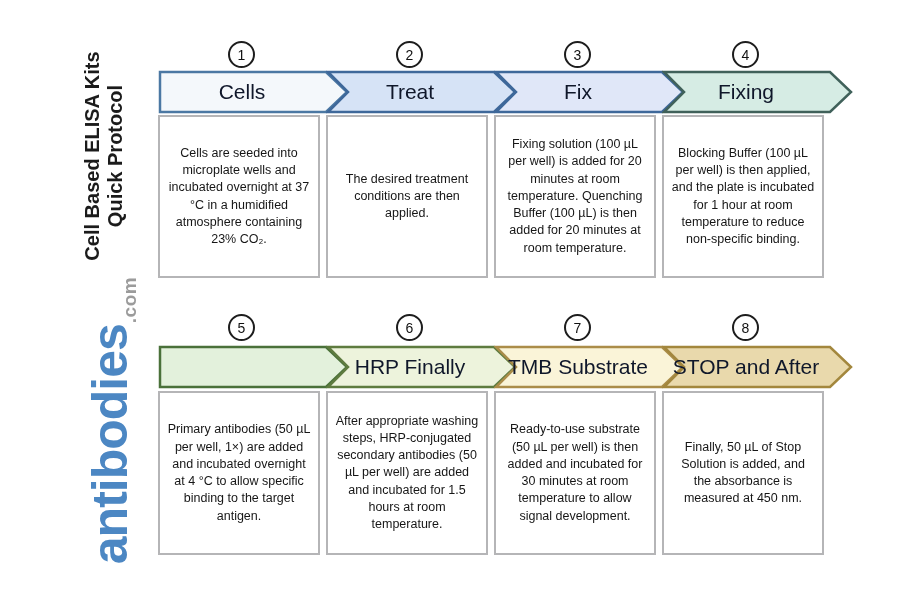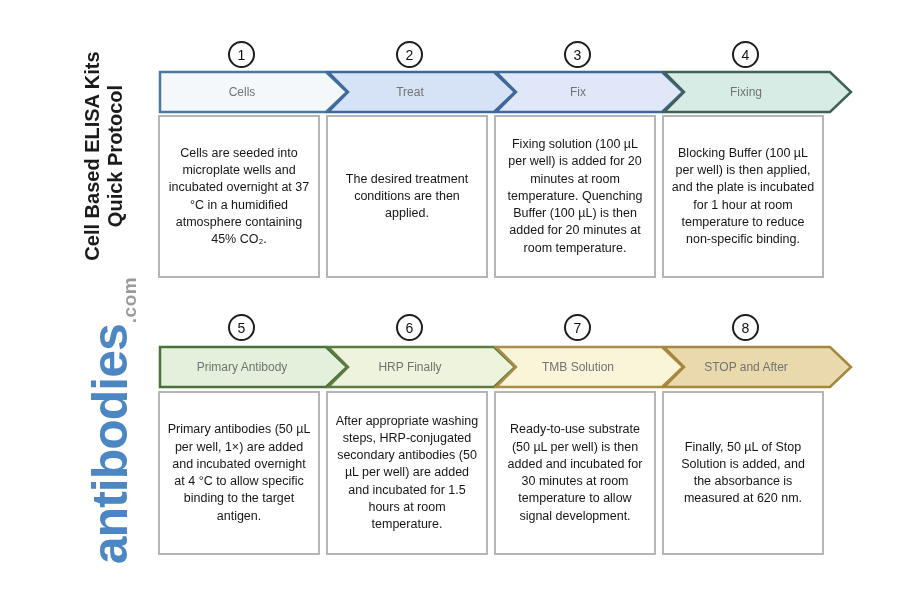--- a/index.html
+++ b/index.html
@@ -30,21 +30,21 @@
     position:absolute;left:calc(var(--x) + 70px);top:var(--cy);
     width:27px;height:27px;border:2px solid #1d1d1d;border-radius:50%;
     background:#fff;box-sizing:border-box;
     display:flex;align-items:center;justify-content:center;
     font-size:14px;color:#111;
   }
   .arrow-svg{position:absolute;left:var(--x);top:var(--ay);width:192px;height:44px;}
   .arrow-label{
     position:absolute;left:var(--x);top:var(--ay);width:168px;height:44px;
     display:flex;align-items:center;justify-content:center;
-    font-size:12px;color:#737373;pointer-events:none;
+    font-size:21px;color:#0f172a;pointer-events:none;
   }
   .desc{
     position:absolute;left:var(--x);top:var(--by);width:162px;height:var(--bh);
     box-sizing:border-box;border:2px solid #b5b5b7;background:#fff;
     display:flex;align-items:center;justify-content:center;
     padding:6px 7px;text-align:center;
     font-size:12.5px;line-height:1.38;color:#161616;
   }
 </style>
 </head>
@@ -84,21 +84,21 @@
   </svg>
   <svg class="arrow-svg rowA col3" viewBox="0 0 192 44">
     <path d="M2,2 L168,2 L189,22 L168,42 L2,42 L22,22 Z" stroke-width="2.5" fill="#d6ece4" stroke="#40615a"></path>
   </svg>
 
   <div class="arrow-label rowA col0">Cells</div>
   <div class="arrow-label rowA col2">Fix</div>
   <div class="arrow-label rowA col1">Treat</div>
   <div class="arrow-label rowA col3">Fixing</div>
 
-  <div class="desc rowA col0">Cells are seeded into microplate wells and incubated overnight at 37 °C in a humidified atmosphere containing 45% CO₂.</div>
+  <div class="desc rowA col0">Cells are seeded into microplate wells and incubated overnight at 37 °C in a humidified atmosphere containing 23% CO₂.</div>
   <div class="desc rowA col1">The desired treatment conditions are then applied.</div>
   <div class="desc rowA col2">Fixing solution (100 µL per well) is added for 20 minutes at room temperature. Quenching Buffer (100 µL) is then added for 20 minutes at room temperature.</div>
   <div class="desc rowA col3">Blocking Buffer (100 µL per well) is then applied, and the plate is incubated for 1 hour at room temperature to reduce non-specific binding.</div>
 
   <div class="badge rowB col0">
       <span>5</span>
     </div>
   <div class="badge rowB col1">
       <span>6</span>
     </div>
@@ -115,23 +115,22 @@
   <svg class="arrow-svg rowB col1" viewBox="0 0 192 44">
     <path d="M2,2 L168,2 L189,22 L168,42 L2,42 L22,22 Z" stroke-width="2.5" fill="#edf3dc" stroke="#5e7b3f"></path>
   </svg>
   <svg class="arrow-svg rowB col2" viewBox="0 0 192 44">
     <path d="M2,2 L168,2 L189,22 L168,42 L2,42 L22,22 Z" stroke-width="2.5" fill="#faf4d8" stroke="#ab8d49"></path>
   </svg>
   <svg class="arrow-svg rowB col3" viewBox="0 0 192 44">
     <path d="M2,2 L168,2 L189,22 L168,42 L2,42 L22,22 Z" stroke-width="2.5" fill="#e9d9ac" stroke="#a3873d"></path>
   </svg>
 
-  <div class="arrow-label rowB col0">Primary Antibody</div>
   <div class="arrow-label rowB col1">HRP Finally</div>
-  <div class="arrow-label rowB col2">TMB Solution</div>
+  <div class="arrow-label rowB col2">TMB Substrate</div>
   <div class="arrow-label rowB col3">STOP and After</div>
 
   <div class="desc rowB col0">Primary antibodies (50 µL per well, 1×) are added and incubated overnight at 4 °C to allow specific binding to the target antigen.</div>
   <div class="desc rowB col1">After appropriate washing steps, HRP-conjugated secondary antibodies (50 µL per well) are added and incubated for 1.5 hours at room temperature.</div>
   <div class="desc rowB col2">Ready-to-use substrate (50 µL per well) is then added and incubated for 30 minutes at room temperature to allow signal development.</div>
-  <div class="desc rowB col3">Finally, 50 µL of Stop Solution is added, and the absorbance is measured at 620 nm.</div>
+  <div class="desc rowB col3">Finally, 50 µL of Stop Solution is added, and the absorbance is measured at 450 nm.</div>
 
 </div>
 
 </body></html>

